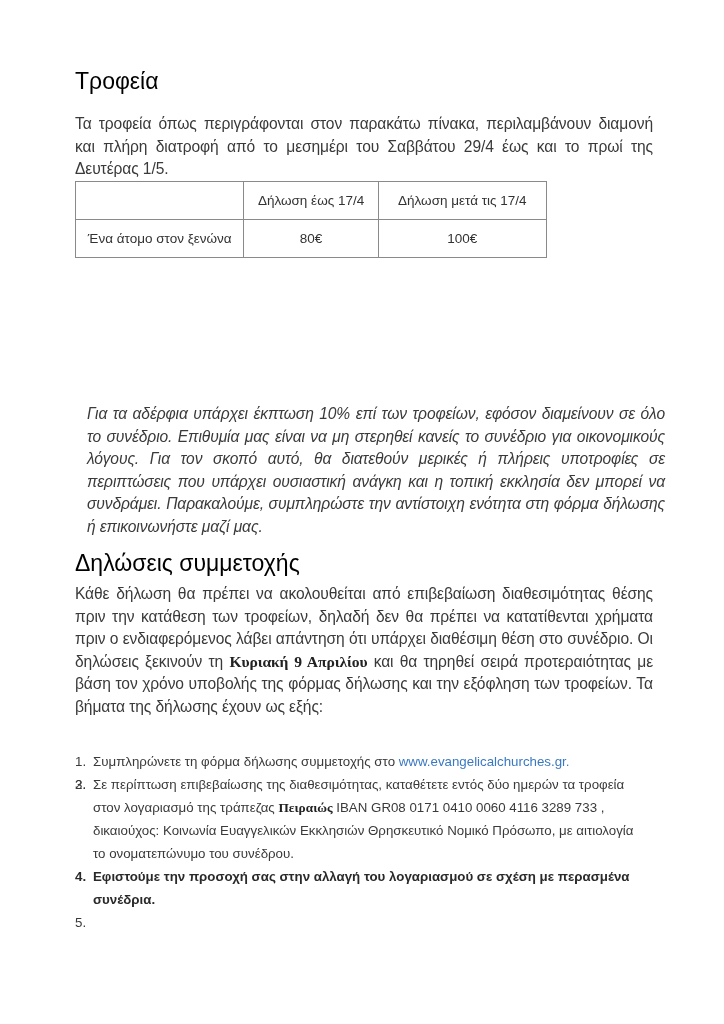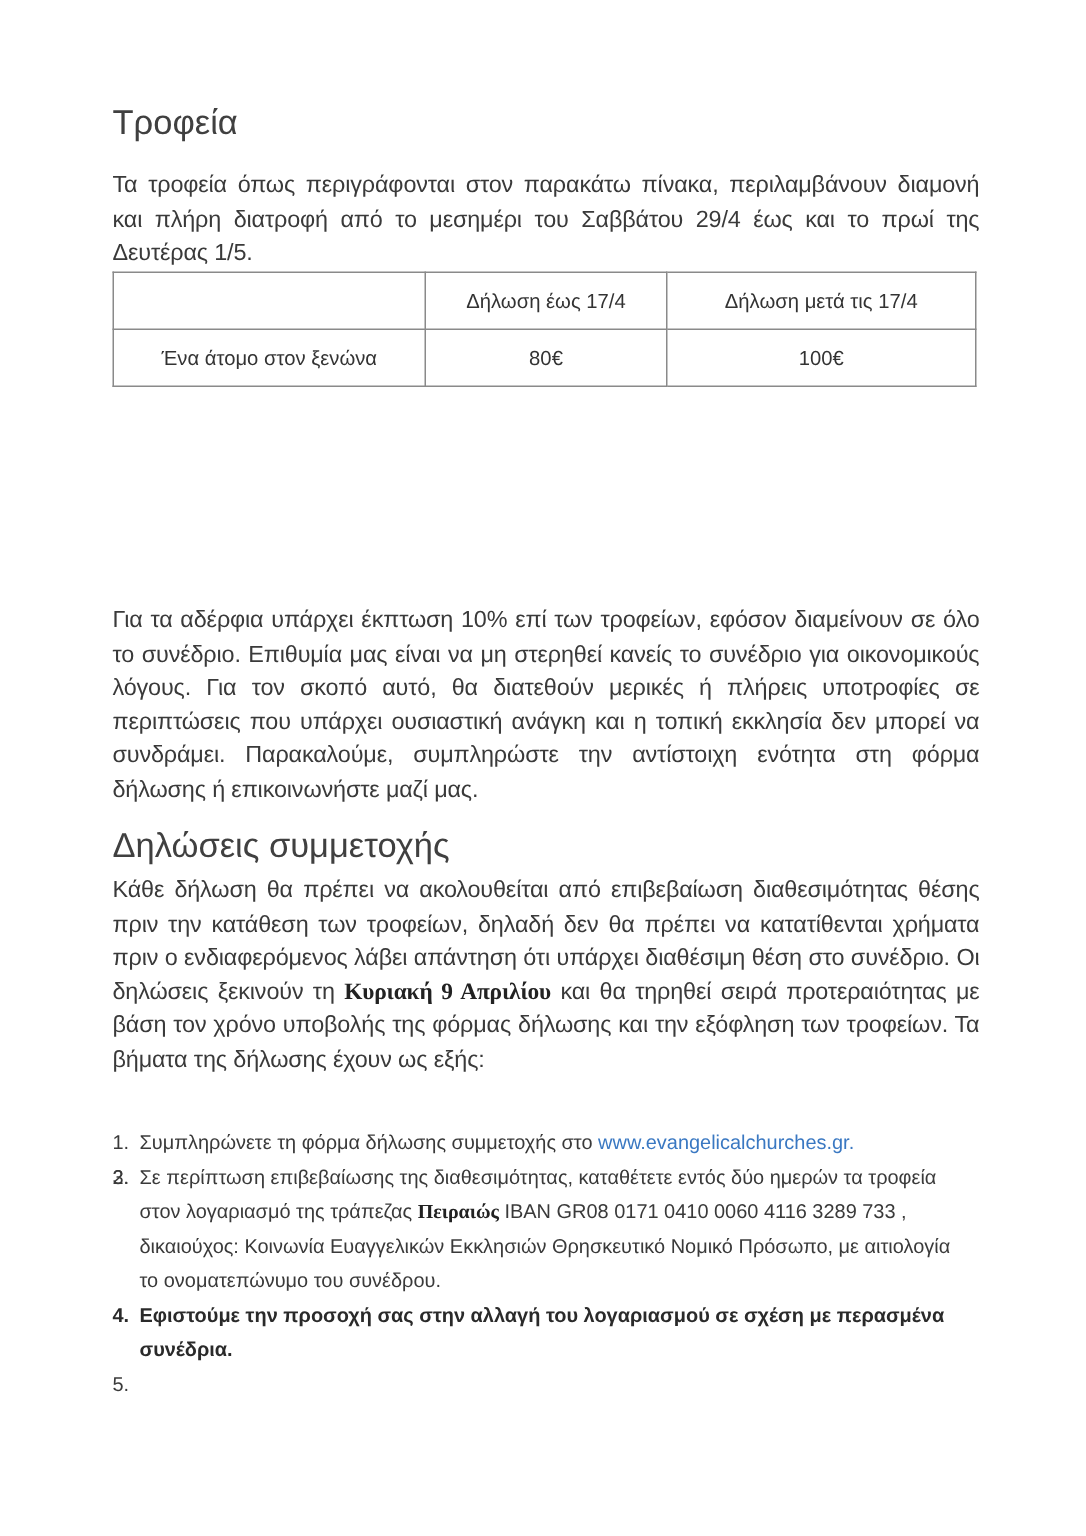--- a/index.html
+++ b/index.html
@@ -1,29 +1,29 @@
 <!DOCTYPE html>
 <html><head>
 <meta charset="utf-8">
 <style>
   html, body { margin: 0; padding: 0; background: #ffffff; }
   body { width: 724px; height: 1024px; position: relative; overflow: hidden;
          font-family: "Liberation Sans", "DejaVu Sans", sans-serif; color: #3a3a3a; }
   .page { position: absolute; left: 75px; top: 58px; width: 578px; }
-  h2 { margin: 0; font-weight: normal; color: #404040; font-size: 23px; line-height: 30px; }
+  h2 { margin: 0; font-weight: normal; color: #000000; font-size: 23px; line-height: 30px; }
   p.body { margin: 0; font-size: 15.6px; line-height: 22.5px; text-align: justify; color: #3a3a3a; letter-spacing: -0.1px; }
   .s1-title { position: absolute; top: 8px; left: 0; }
   .s1-text { position: absolute; top: 55px; left: 0; width: 578px; }
-  table.fees { position: absolute; top: 123px; left: 0; width: 576px; border-collapse: collapse;
+  table.fees { position: absolute; top: 123px; left: 0; width: 472px; border-collapse: collapse;
                font-size: 13.5px; color: #333; }
   table.fees td { border: 1px solid #8a8a8a; text-align: center; height: 37px; padding: 0; }
   table.fees td.c0 { width: 207px; }
   table.fees td.c1 { width: 160px; }
   table.fees td.c2 { width: 205px; }
-  .s1-text2 { position: absolute; top: 345px; left: 0; width: 578px; }
+  .s1-text2 { position: absolute; top: 345px; left: 12px; width: 578px; font-style: italic; }
   .s2-title { position: absolute; top: 490px; left: 0; }
   .s2-text { position: absolute; top: 525px; left: 0; width: 578px; }
   ol.steps { position: absolute; top: 692px; left: 0; width: 560px; margin: 0; padding: 0; list-style: none;
              font-size: 13.3px; line-height: 23px; color: #3a3a3a; }
   ol.steps li { position: relative; padding-left: 18px; }
   ol.steps li .num { position: absolute; left: 0; top: 0; }
   ol.steps li.bold { font-weight: bold; color: #2a2a2a; }
   a.link { color: #3a78c2; }
   b { color: #222; font-family: Liberation Serif, serif; }
 </style>

